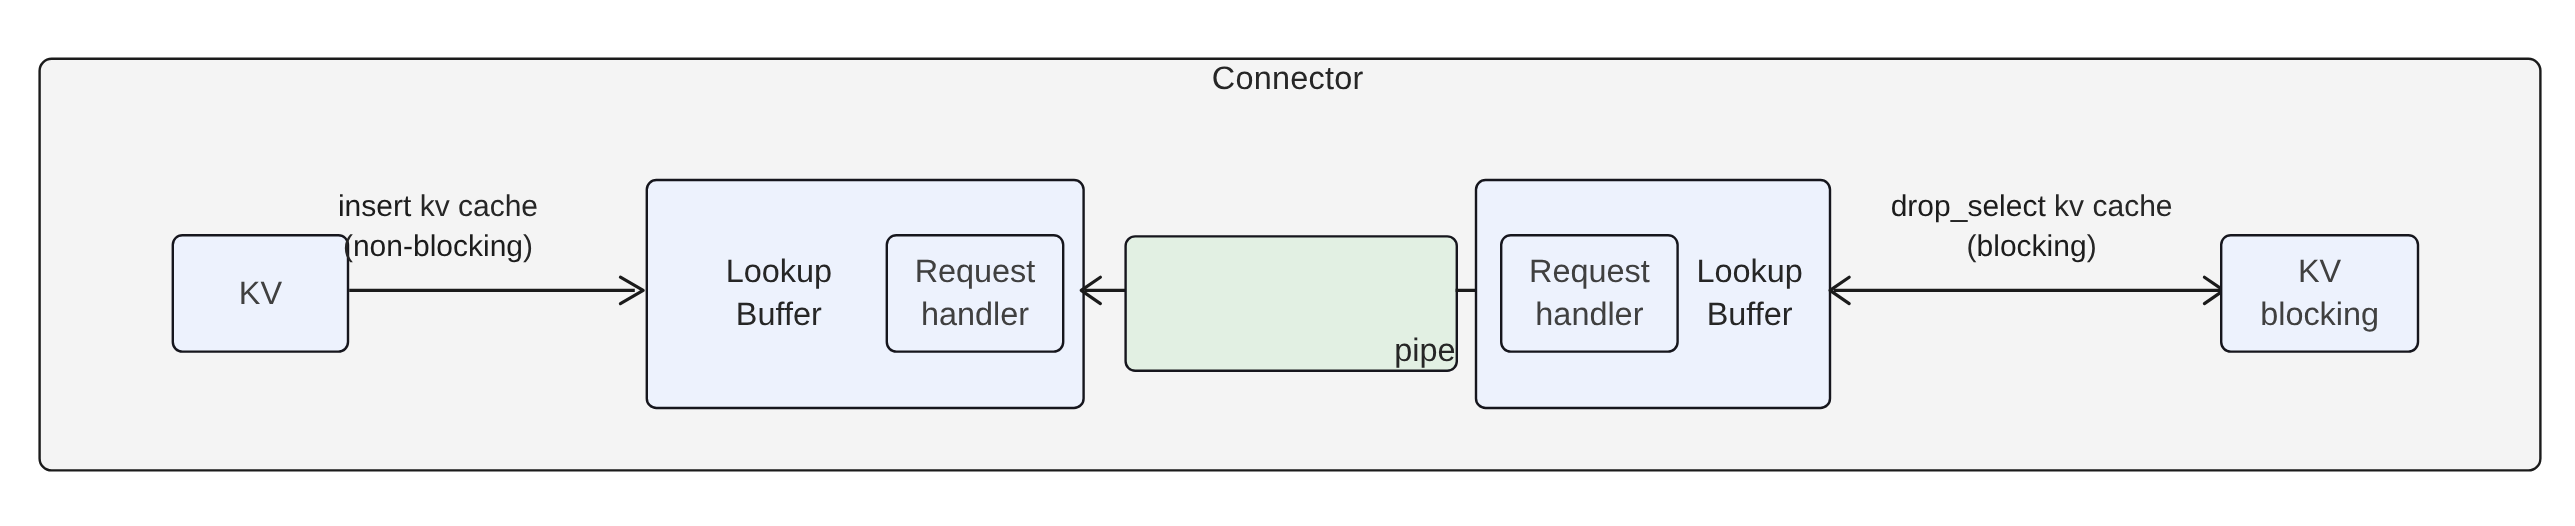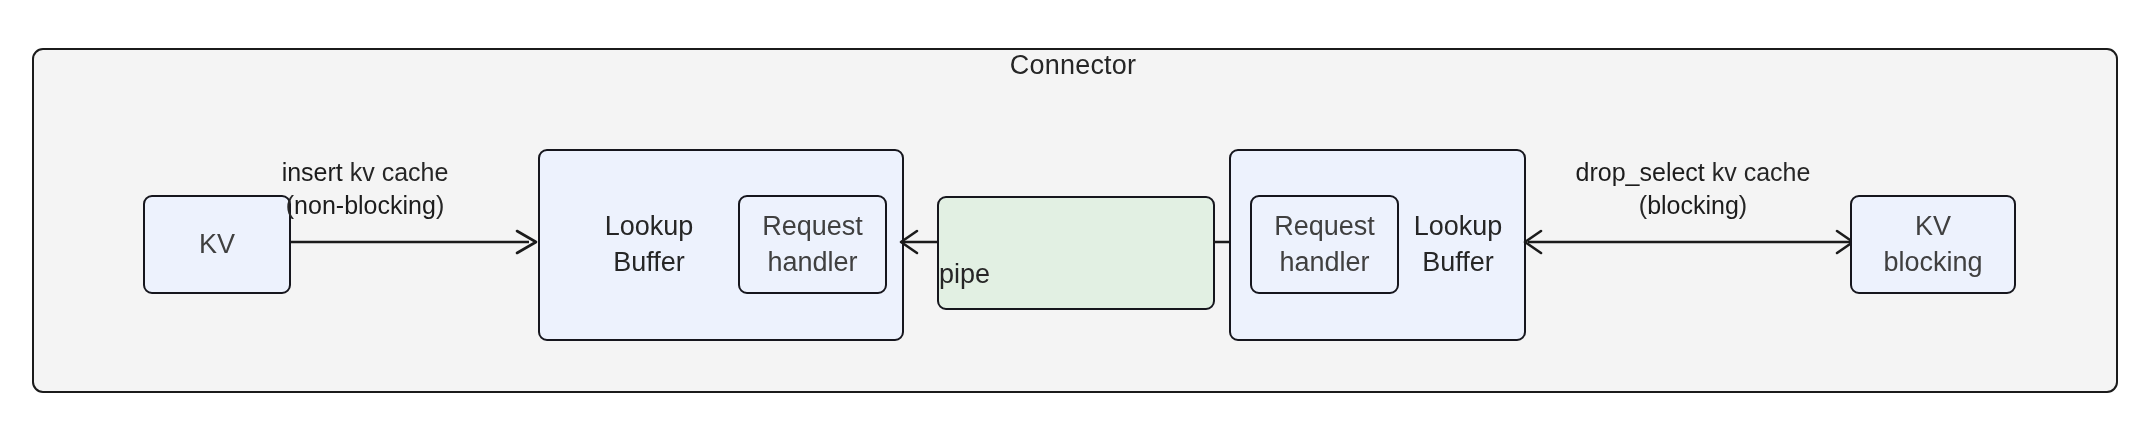--- a/index.html
+++ b/index.html
@@ -75,24 +75,23 @@
   }
 
   .pipe-box {
     position: absolute;
     box-sizing: border-box;
     background: #e2f0e3;
     border: 2.2px solid #16161d;
     border-radius: 9px;
     display: flex;
     align-items: flex-end;
-    justify-content: flex-start;
-    font-size: 27px;
-    color: #262626;
-    padding-bottom: 18px;
+    justify-content: flex-end;
+    font-size: 27px;
+    color: #262626;
   }
 
   
   #kv-producer      { left: 143px;  top: 195px; width: 148px; height: 99px; }
   #lookup-left      { left: 538px;  top: 149px; width: 366px; height: 192px; }
   #lookup-left-lbl  { left: 560px;  top: 195px; width: 178px; height: 99px;
                       display: flex; flex-direction: column;
                       align-items: center; justify-content: center; }
   #req-handler-left { left: 738px;  top: 195px; width: 149px; height: 99px; }
   #pipe             { left: 937px;  top: 196px; width: 278px; height: 114px; }

